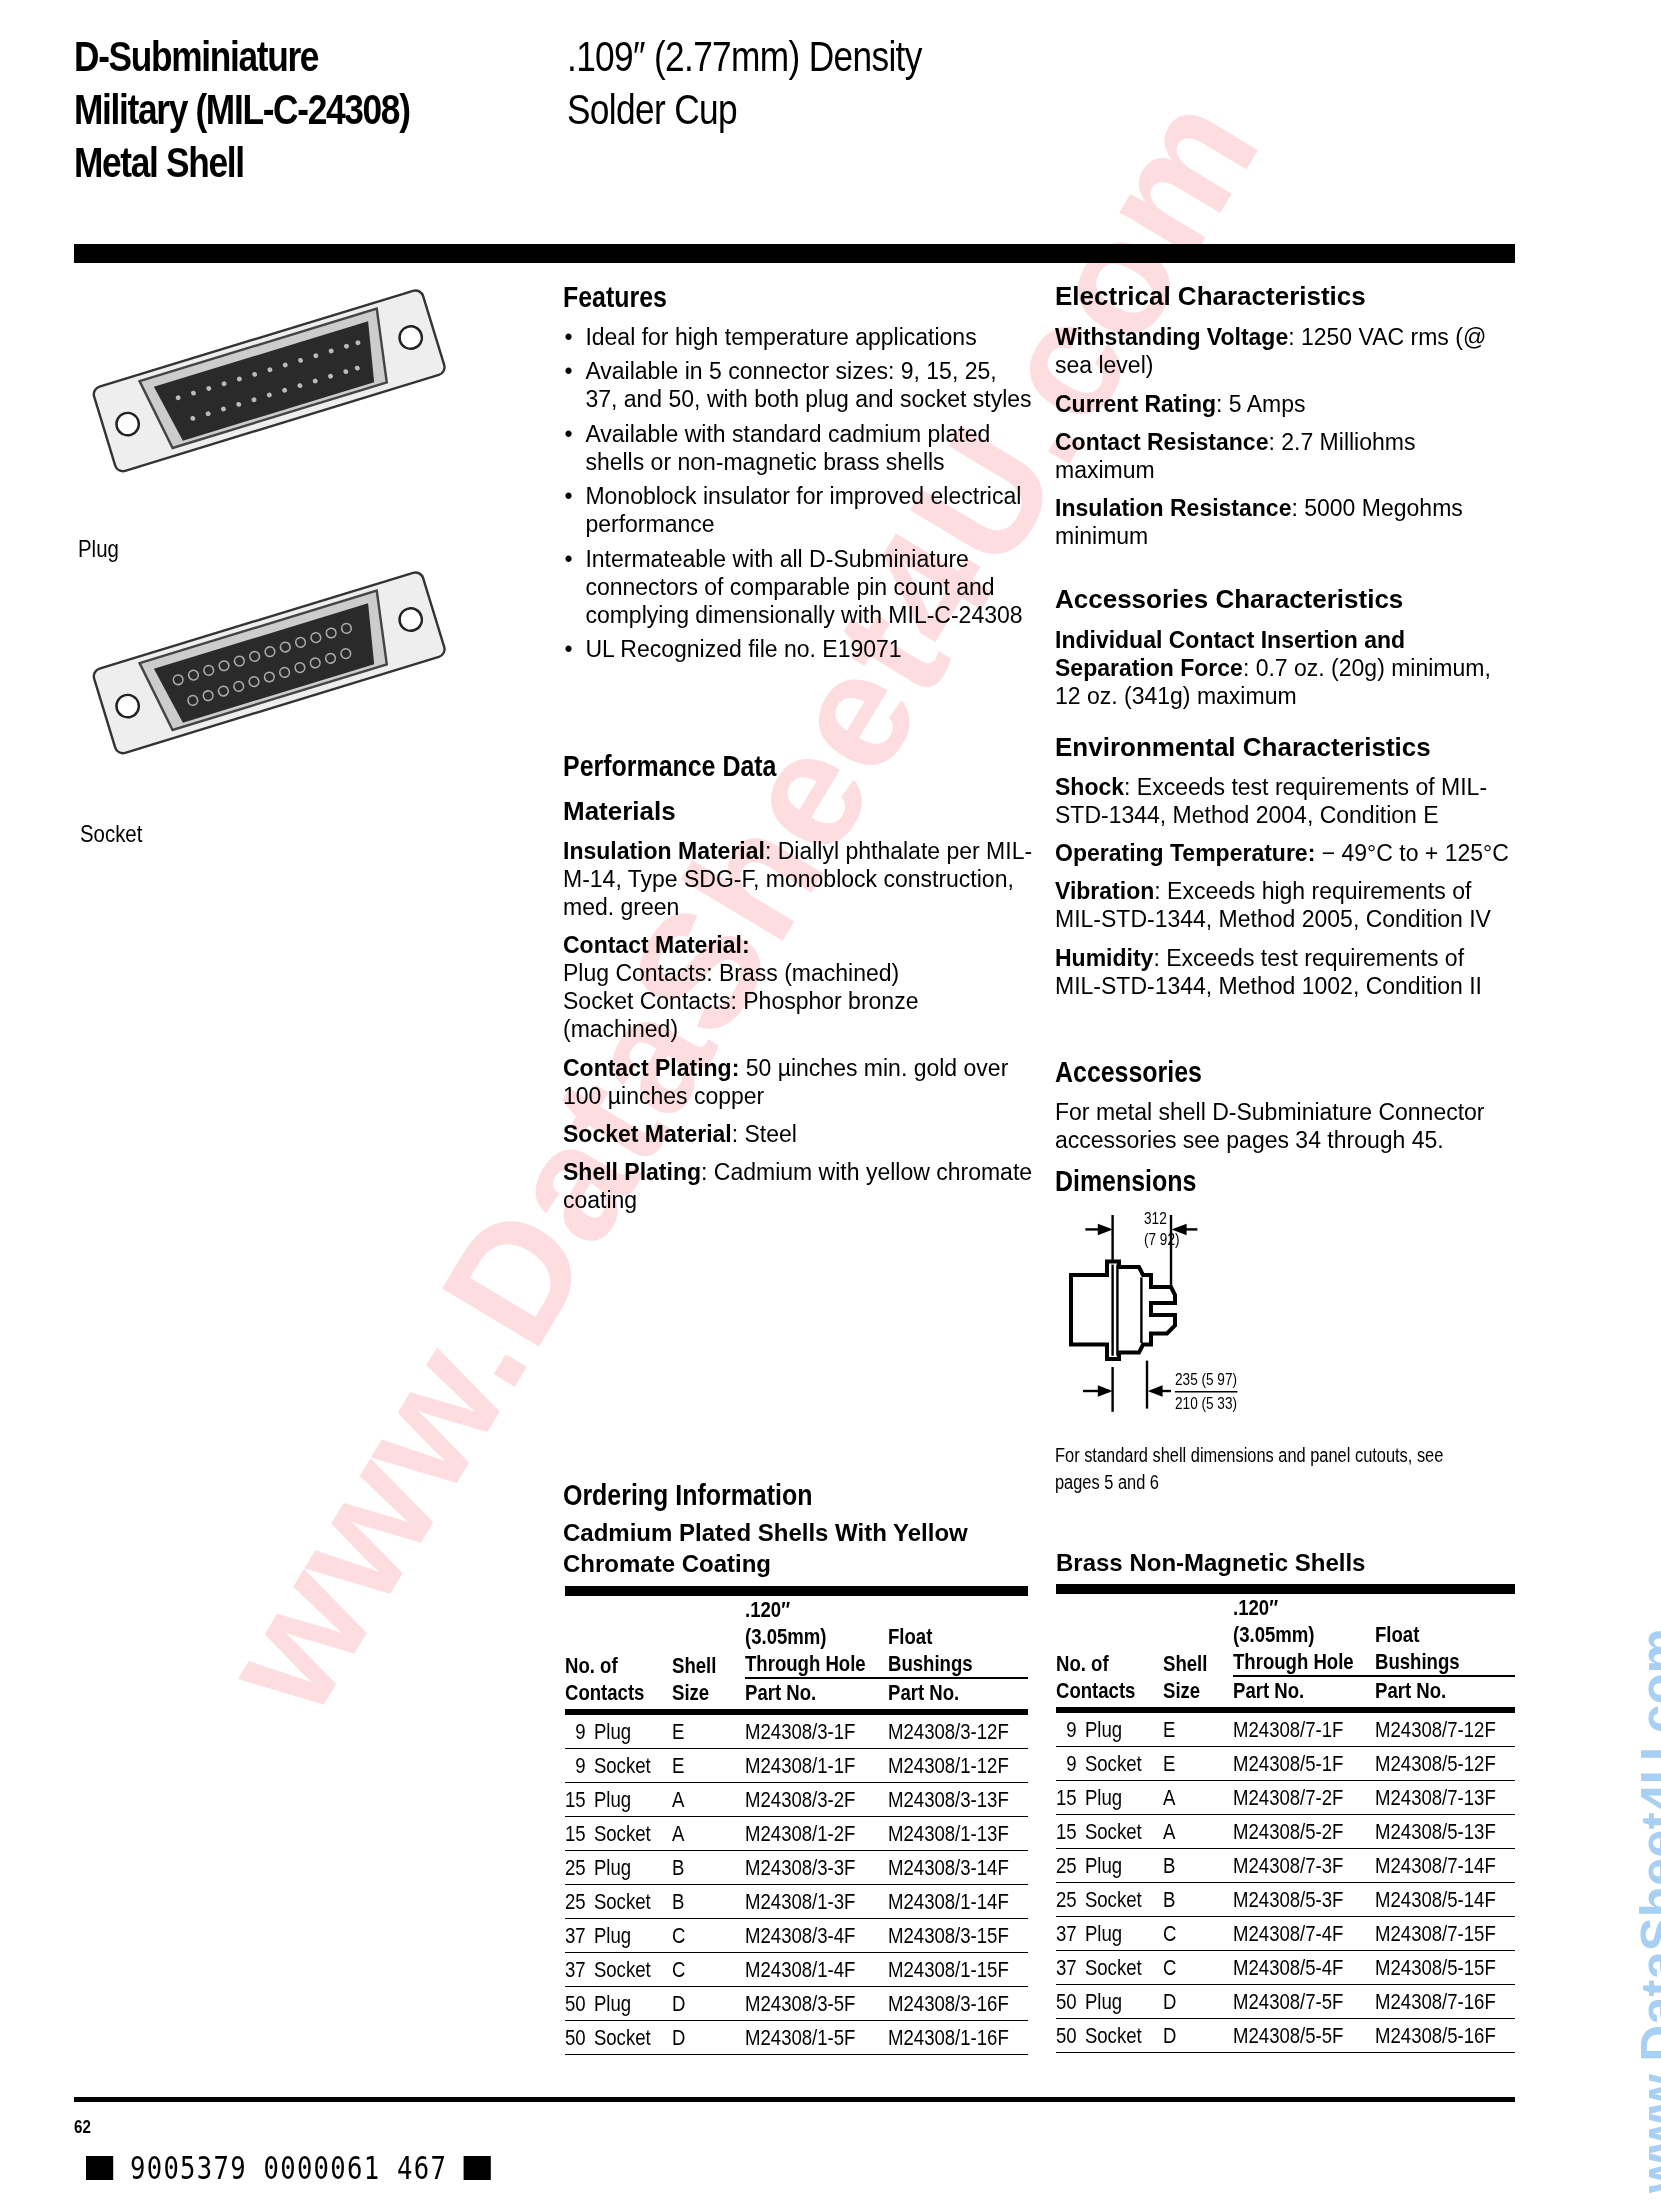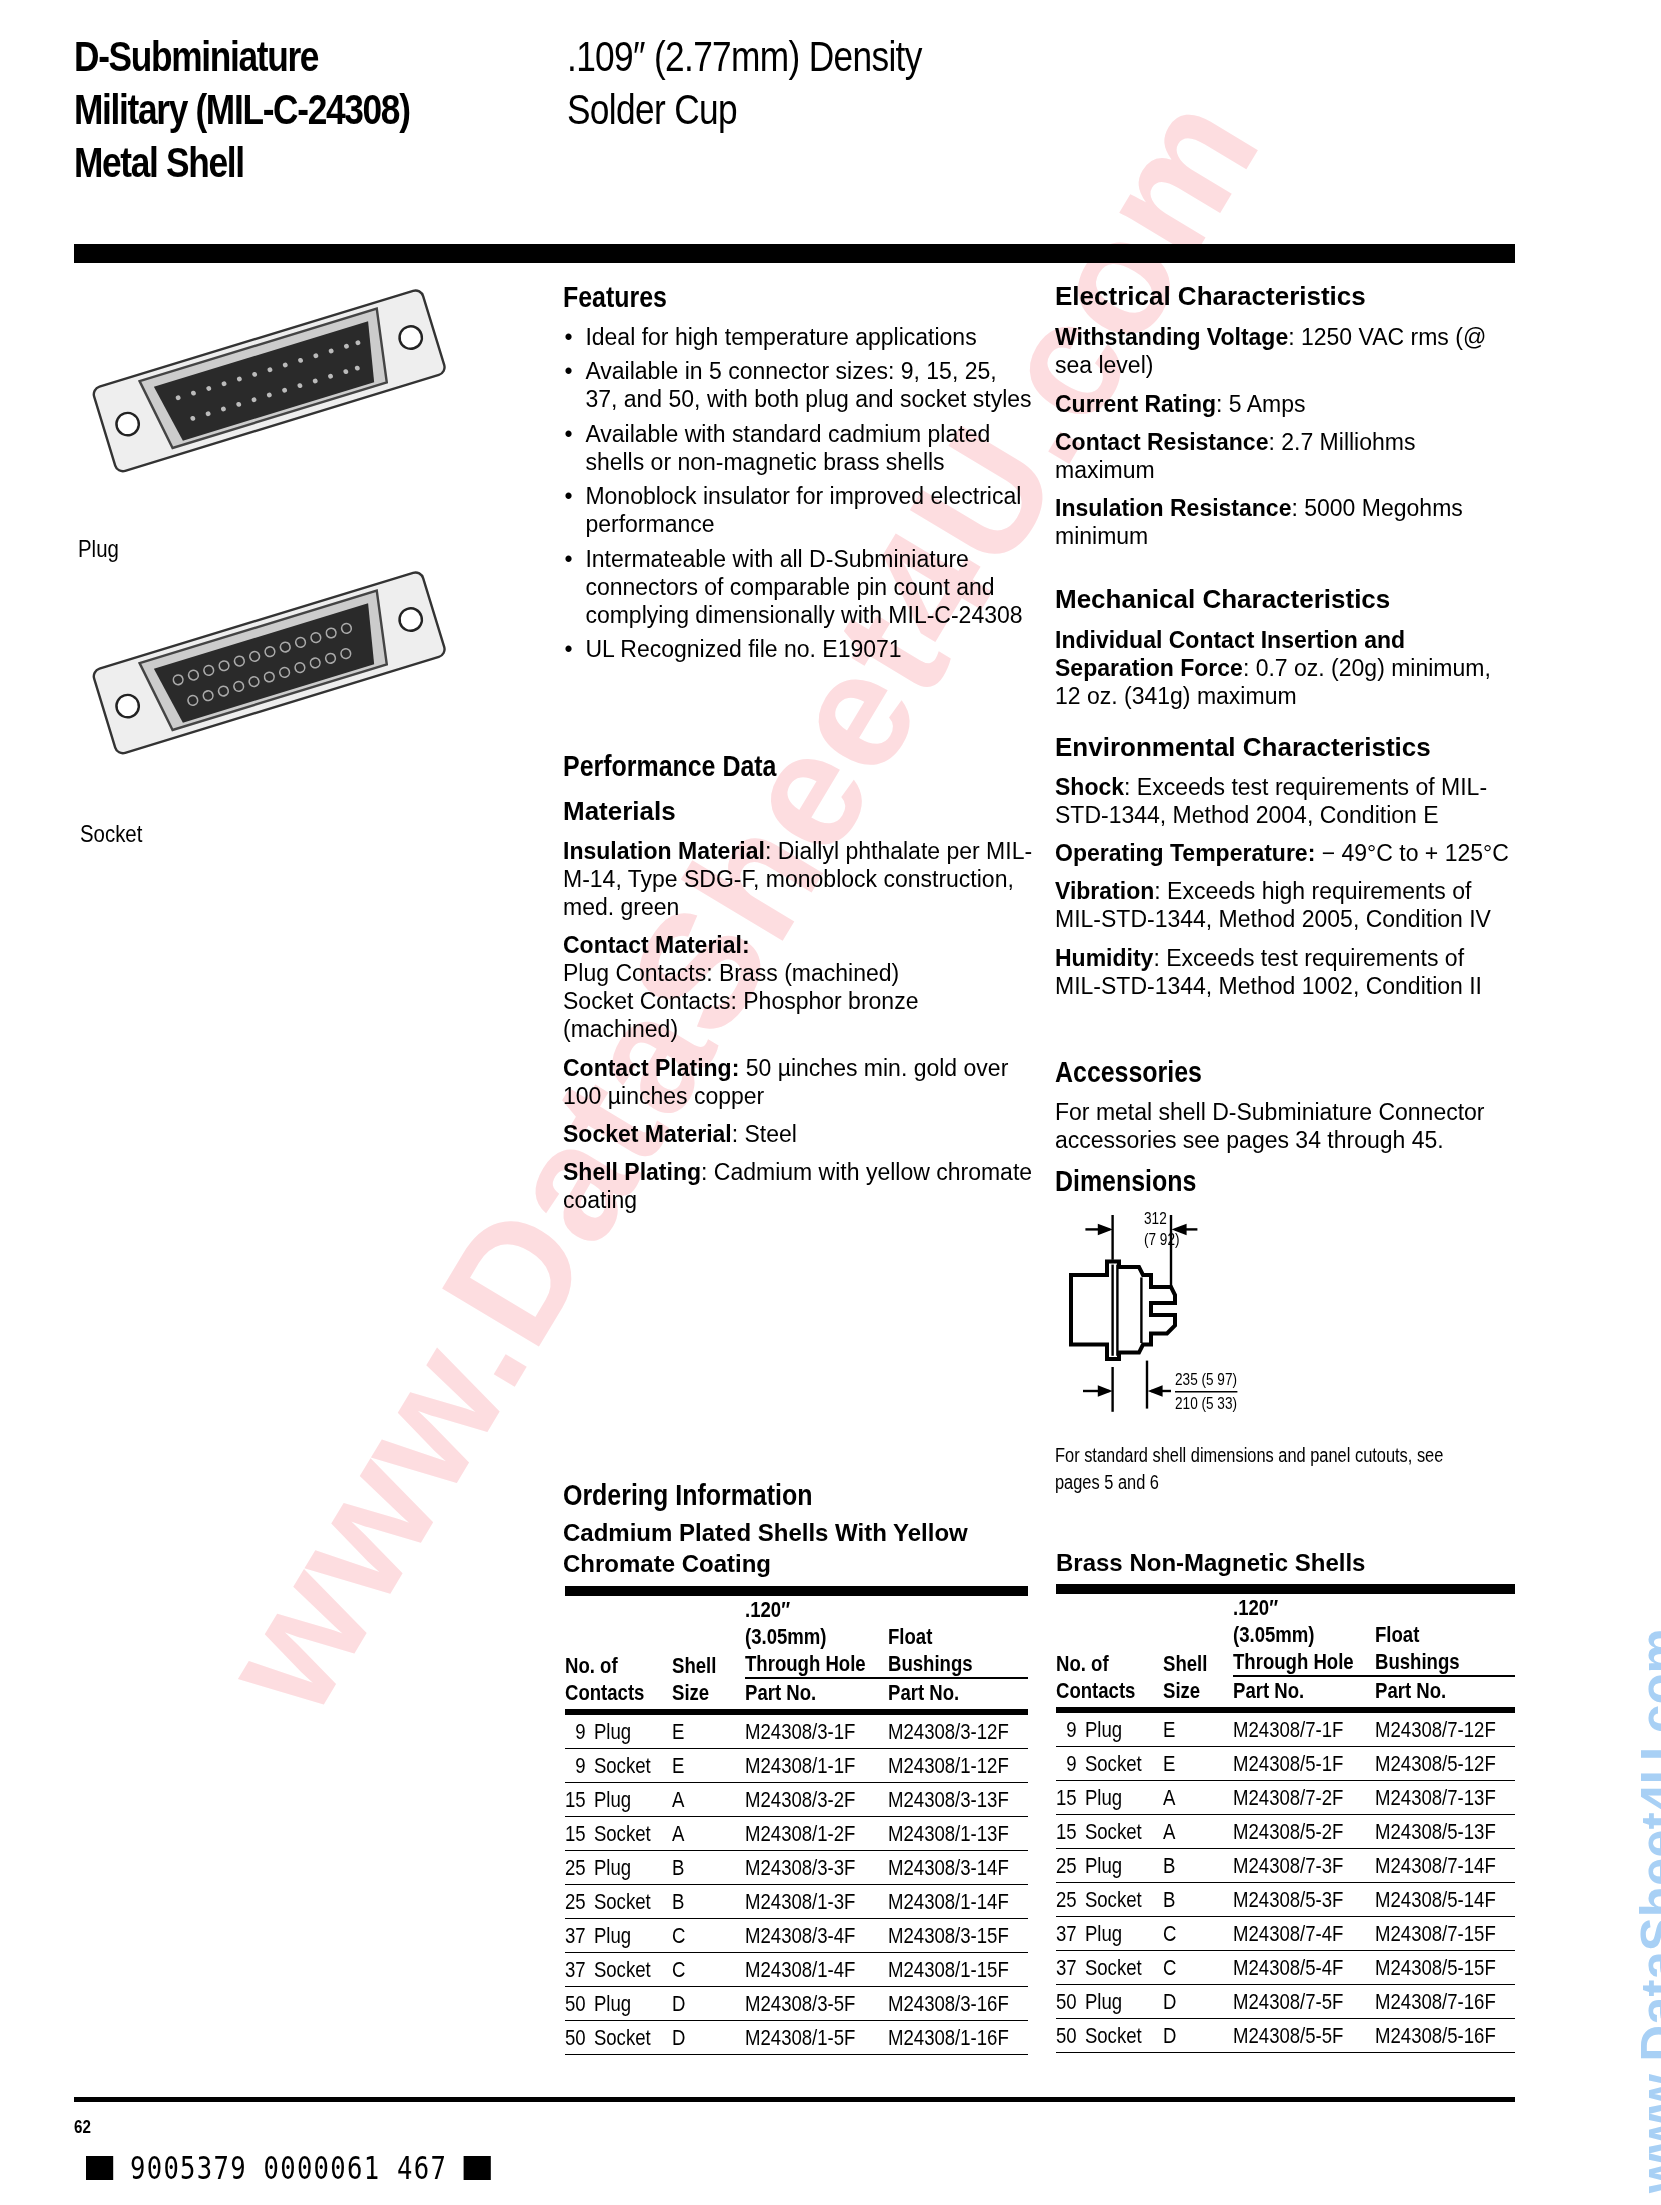--- a/index.html
+++ b/index.html
@@ -153,21 +153,21 @@
 
 <div class="abs col" style="left:1055px;top:280px;width:459px;">
   <div class="h3" style="margin-bottom:11.2px;">Electrical Characteristics</div>
   <p class="p"><span class="b">Withstanding Voltage</span><span>: 1250 VAC rms (@ sea level)</span></p>
   <p class="p"><span class="b">Current Rating</span><span>: 5 Amps</span></p>
   <p class="p"><span class="b">Contact Resistance</span><span>: 2.7 Milliohms maximum</span></p>
   <p class="p"><span class="b">Insulation Resistance</span><span>: 5000 Megohms minimum</span></p>
 </div>
 
 <div class="abs col" style="left:1055px;top:583px;width:459px;">
-  <div class="h3" style="margin-bottom:11.2px;">Mechanical Characteristics</div>
+  <div class="h3" style="margin-bottom:11.2px;">Accessories Characteristics</div>
   <p class="p"><span class="b">Individual Contact Insertion and Separation Force</span><span>: 0.7 oz. (20g) minimum, 12 oz. (341g) maximum</span></p>
 </div>
 
 <div class="abs col" style="left:1055px;top:731px;width:459px;">
   <div class="h3" style="margin-bottom:9.6px;">Environmental Characteristics</div>
   <p class="p"><span class="b">Shock</span><span>: Exceeds test requirements of MIL-STD-1344, Method 2004, Condition E</span></p>
   <p class="p"><span class="b">Operating Temperature:</span><span>  − 49°C to + 125°C</span></p>
   <p class="p"><span class="b">Vibration</span><span>: Exceeds high requirements of MIL-STD-1344, Method 2005, Condition IV</span></p>
   <p class="p"><span class="b">Humidity</span><span>: Exceeds test requirements of MIL-STD-1344, Method 1002, Condition II</span></p>
 </div>

